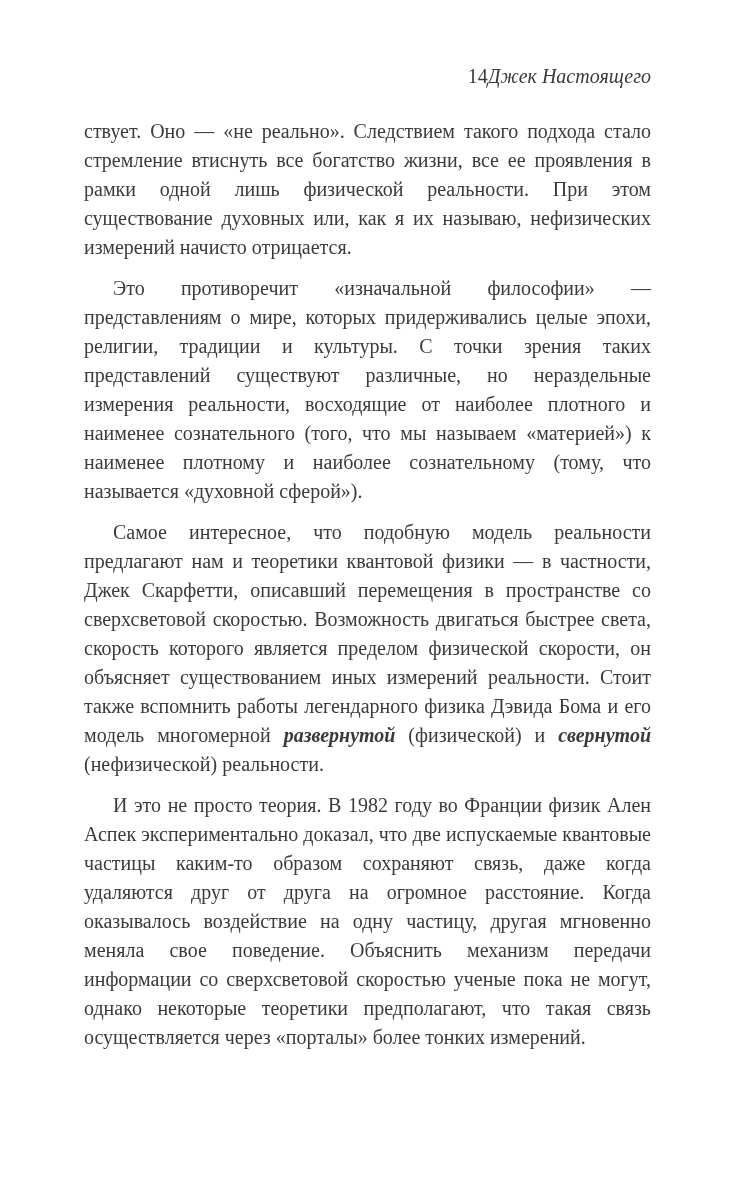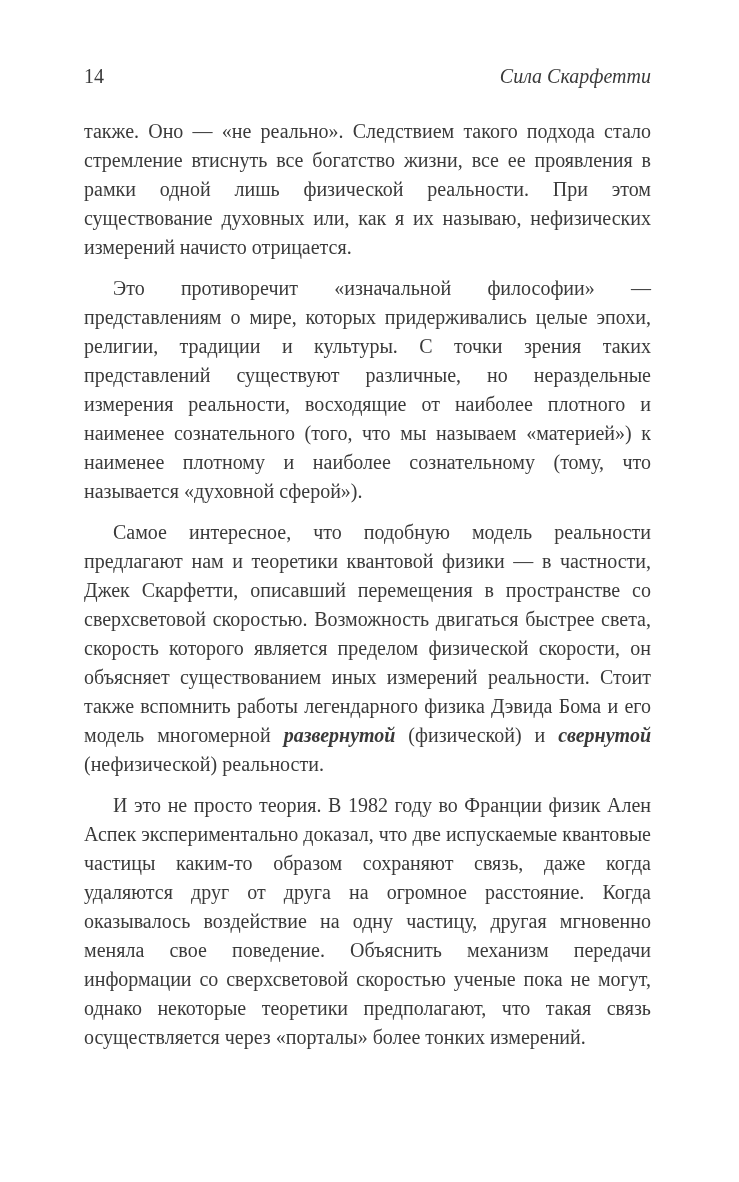--- a/index.html
+++ b/index.html
@@ -13,21 +13,21 @@
     height: 1182px;
     background: #ffffff;
     box-sizing: border-box;
     padding: 64px 88px 0 84px;
     font-family: "Liberation Serif", "DejaVu Serif", serif;
     color: #3a3a3a;
     overflow: hidden;
   }
   .running-head {
     display: flex;
-    justify-content: space-between;
+    justify-content: flex-end;
     align-items: baseline;
     font-size: 20px;
     line-height: 24px;
   }
   .running-title {
     font-style: italic;
   }
   .body-text {
     margin-top: 29px;
     font-size: 20px;
@@ -46,21 +46,21 @@
     font-style: italic;
     font-weight: bold;
   }
 </style>
 </head>
 <body>
 
 <div class="page" style="color: rgb(58, 58, 58); background: rgb(255, 255, 255);">
   <header class="running-head">
     <span>14</span>
-    <span class="running-title">Сила Скарфетти</span>
+    <span class="running-title">Джек Настоящего</span>
   </header>
   <main class="body-text" id="paragraphs">
-      <p class=""><span>также. Оно — «не реально». Следствием такого подхода стало стремление втиснуть все богатство жизни, все ее проявления в рамки одной лишь физической реальности. При этом существование духовных или, как я их называю, нефизических измерений начисто отрицается.</span></p>
+      <p class=""><span>ствует. Оно — «не реально». Следствием такого подхода стало стремление втиснуть все богатство жизни, все ее проявления в рамки одной лишь физической реальности. При этом существование духовных или, как я их называю, нефизических измерений начисто отрицается.</span></p>
       <p class="indent"><span>Это противоречит «изначальной философии» — представлениям о мире, которых придерживались целые эпохи, религии, традиции и культуры. С точки зрения таких представлений существуют различные, но нераздельные измерения реальности, восходящие от наиболее плотного и наименее сознательного (того, что мы называем «материей») к наименее плотному и наиболее сознательному (тому, что называется «духовной сферой»).</span></p>
       <p class="indent"><span>Самое интересное, что подобную модель реальности предлагают нам и теоретики квантовой физики — в частности, Джек Скарфетти, описавший перемещения в пространстве со сверхсветовой скоростью. Возможность двигаться быстрее света, скорость которого является пределом физической скорости, он объясняет существованием иных измерений реальности. Стоит также вспомнить работы легендарного физика Дэвида Бома и его модель многомерной </span><em>развернутой</em><span> (физической) и </span><em>свернутой</em><span> (нефизической) реальности.</span></p>
       <p class="indent"><span>И это не просто теория. В 1982 году во Франции физик Ален Аспек экспериментально доказал, что две испускаемые квантовые частицы каким-то образом сохраняют связь, даже когда удаляются друг от друга на огромное расстояние. Когда оказывалось воздействие на одну частицу, другая мгновенно меняла свое поведение. Объяснить механизм передачи информации со сверхсветовой скоростью ученые пока не могут, однако некоторые теоретики предполагают, что такая связь осуществляется через «порталы» более тонких измерений.</span></p>
     </main>
 </div>
 
 </body></html>

